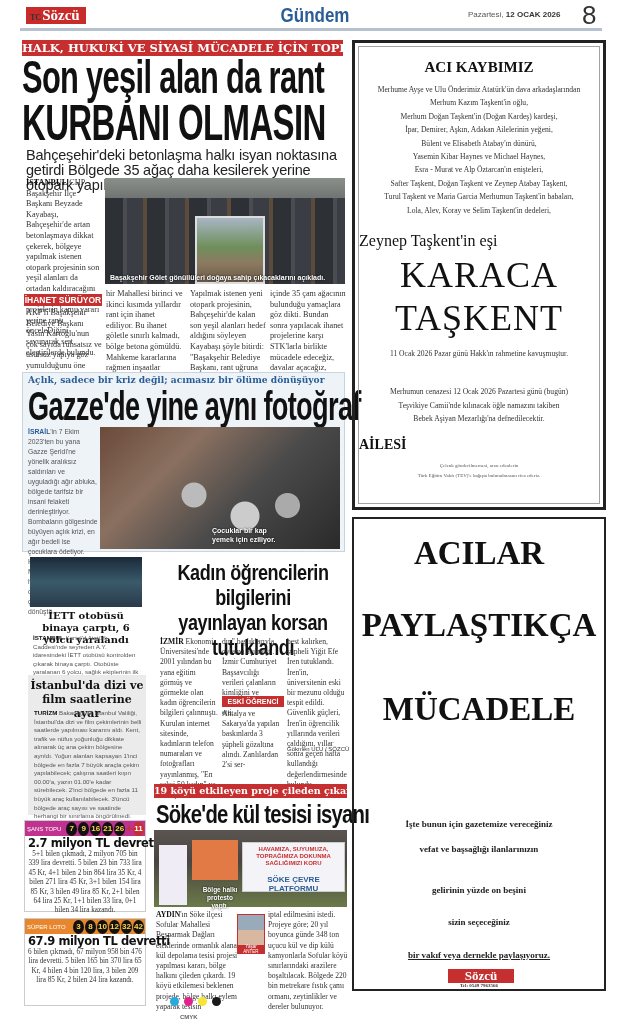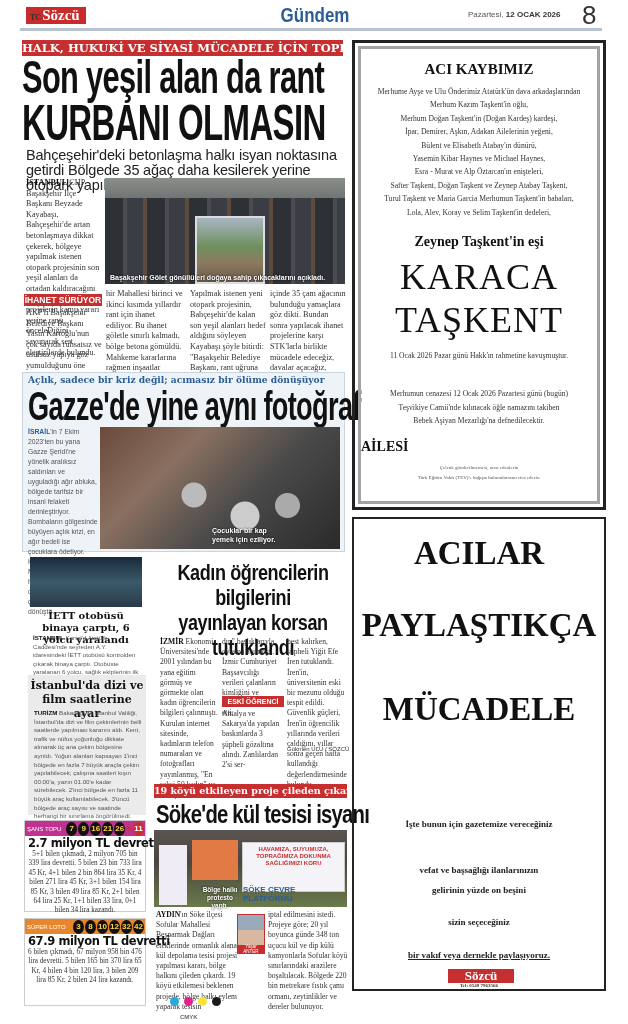--- a/index.html
+++ b/index.html
@@ -68,37 +68,37 @@
 #subhead2{left:222px;top:696px;width:62px;height:11px;background:#c62f2f;color:#fff;font-family:"Liberation Sans",sans-serif;font-weight:bold;font-size:7px;text-align:center;line-height:11px}
 #kc2b{left:222px;top:709px;width:62px}
 #kc3{left:287px;top:637px;width:60px}
 .k{font-size:7.6px;line-height:10.2px}
 #byline{left:287px;top:746px;font-family:"Liberation Sans",sans-serif;font-size:6px;color:#333}
 #kick3{left:154px;top:784px;width:193px;height:14px;font-size:9.5px;line-height:14px}
 #h6{left:156px;top:800px;font-size:26px;line-height:28px;transform:scaleX(.78)}
 #photo4{left:154px;top:830px;width:193px;height:77px;background:linear-gradient(180deg,#5a5550 0%,#4a4440 40%,#6a7a4a 100%)}
 #banner{position:absolute;left:88px;top:12px;width:103px;height:50px;background:#f4f4f8;border:1px solid #ccc}
 #banner .b1{font-family:"Liberation Sans",sans-serif;font-weight:bold;font-size:6px;color:#c62f2f;text-align:center;margin-top:3px;line-height:7px}
-#banner .b2{font-family:"Liberation Sans",sans-serif;font-weight:bold;font-size:8px;color:#2a5d96;margin-top:18px}
+#banner .b2{font-family:"Liberation Sans",sans-serif;font-weight:bold;font-size:8px;color:#2a5d96;text-align:center;margin-top:8px}
 #flag1{position:absolute;left:5px;top:15px;width:28px;height:60px;background:#f0ecf5}
 #flag2{position:absolute;left:38px;top:10px;width:46px;height:40px;background:#e27a45}
 #cap4{left:198px;top:886px;font-family:"Liberation Sans",sans-serif;font-weight:bold;font-size:6.5px;color:#fff;text-shadow:0 0 2px #000;line-height:8px;text-align:center}
 #sc1{left:156px;top:910px;width:88px}
 #author{left:237px;top:914px;width:28px;height:40px;border:1px solid #c62f2f;background:linear-gradient(180deg,#9ab 0 40%,#d8b8a0 40% 80%,#c62f2f 80%)}
 #authname{left:238px;top:944px;width:26px;font-family:"Liberation Sans",sans-serif;font-size:4.5px;color:#fff;text-align:center;line-height:5px}
 #sc2{left:268px;top:910px;width:80px}
 #cmyk{left:170px;top:997px;display:flex;gap:5px}
 .dot{width:9px;height:9px;border-radius:50%}
 #cmyklbl{left:180px;top:1014px;font-family:"Liberation Sans",sans-serif;font-weight:bold;font-size:6px;color:#666}
 
 #obit{left:352px;top:40px;width:254px;height:470px;border:3px solid #222;padding:3px}
-#obit .inner{border:3px solid #a3a3a3;width:100%;height:100%;position:relative}
+#obit .inner{border:1px solid #a3a3a3;width:100%;height:100%;position:relative}
 #obit-title{left:0;top:12px;width:100%;text-align:center;font-family:"Liberation Serif",serif;font-weight:bold;font-size:15px;color:#111}
 #obit-lines{left:0;top:36px;width:100%;text-align:center;font-family:"Liberation Serif",serif;font-size:7.6px;line-height:13.4px;color:#333}
-#obit-spouse{left:0;top:185px;width:100%;text-align:center;font-family:"Liberation Serif",serif;font-weight:bold;font-size:14px;color:#111}
+#obit-spouse{left:0;top:185px;width:100%;text-align:left;font-family:"Liberation Serif",serif;font-weight:normal;font-size:16px;color:#111}
 #obit-name1{left:0;top:207px;width:100%;text-align:center;font-family:"Liberation Serif",serif;font-size:36px;color:#111;letter-spacing:1px}
 #obit-name2{left:0;top:250px;width:100%;text-align:center;font-family:"Liberation Serif",serif;font-size:36px;color:#111;letter-spacing:1px}
 #obit-death{left:0;top:302px;width:100%;text-align:center;font-family:"Liberation Serif",serif;font-size:7.6px;color:#333}
 #obit-funeral{left:0;top:338px;width:100%;text-align:center;font-family:"Liberation Serif",serif;font-size:7.6px;line-height:13.6px;color:#333}
 #obit-family{left:0;top:390px;width:100%;text-align:left;font-family:"Liberation Serif",serif;font-weight:bold;font-size:14px;color:#111}
 #obit-note{left:0;top:414px;width:100%;text-align:center;font-family:"Liberation Serif",serif;font-size:5px;line-height:10px;color:#555}
 
 #ad{left:352px;top:517px;width:254px;height:474px;border:2px solid #222}
 .adbig{left:0;width:100%;text-align:center;font-family:"Liberation Serif",serif;font-weight:bold;font-size:33px;color:#111}
 #ad1{top:16px}
@@ -246,20 +246,20 @@
       </div>
   </div>
 </div>
 
 <div class="abs" id="ad">
   <div class="abs adbig" id="ad1">ACILAR</div>
   <div class="abs adbig" id="ad2">PAYLAŞTIKÇA</div>
   <div class="abs adbig" id="ad3">MÜCADELE</div>
   <div id="adbody">
       <div class="abs adsmall" style="top: 300px;">İşte bunun için gazetemize  vereceğiniz</div>
-      <div class="abs adsmall" style="top: 346px;">vefat ve başsağlığı ilanlarınızın</div>
+      <div class="abs adsmall" style="top: 325px;">vefat ve başsağlığı ilanlarınızın</div>
       <div class="abs adsmall" style="top: 366px;">gelirinin yüzde on beşini</div>
       <div class="abs adsmall" style="top: 398px;">sizin seçeceğiniz</div>
       <div class="abs adsmall" style="top: 431px; text-decoration: underline;">bir vakıf veya dernekle paylaşıyoruz.</div>
     </div>
   <div class="abs" id="adlogo">Sözcü</div>
   <div class="abs" id="adtel">Tel: 0549 7963566</div>
 </div>
 
 </body></html>

